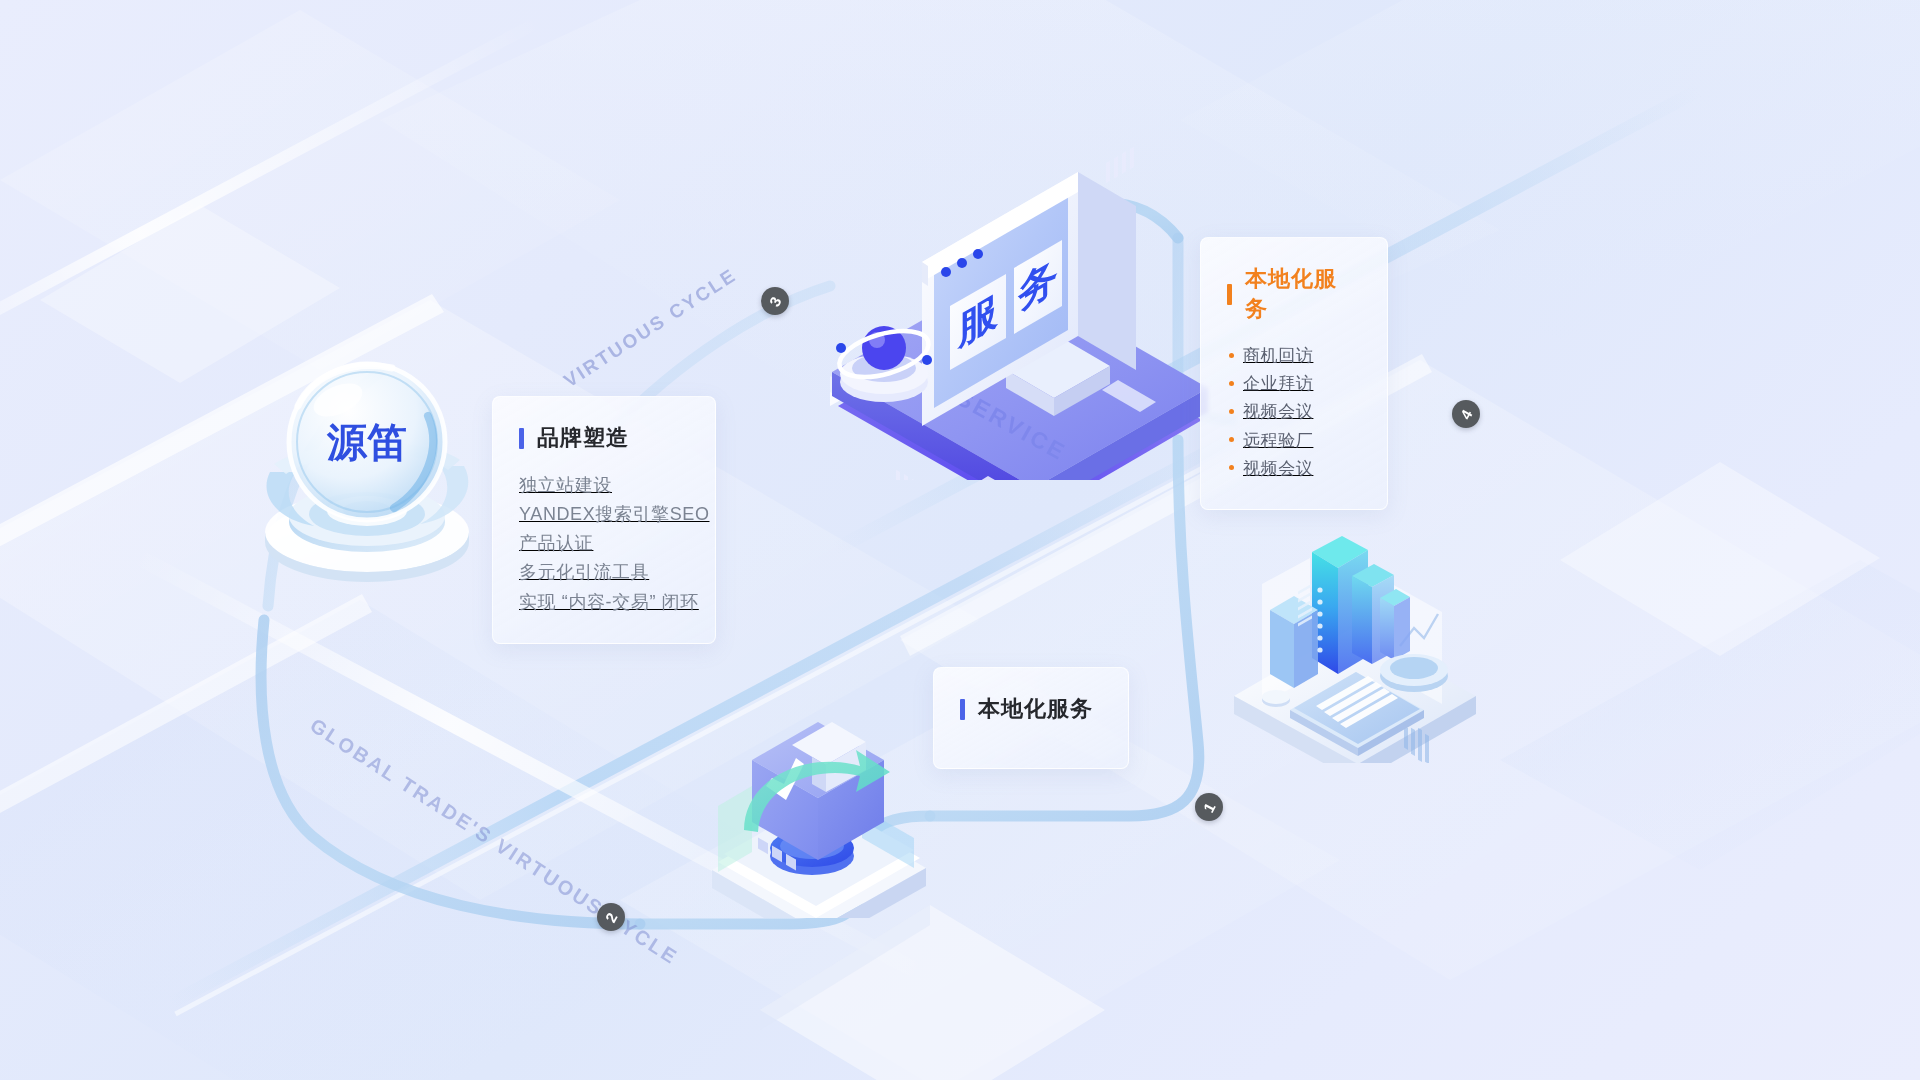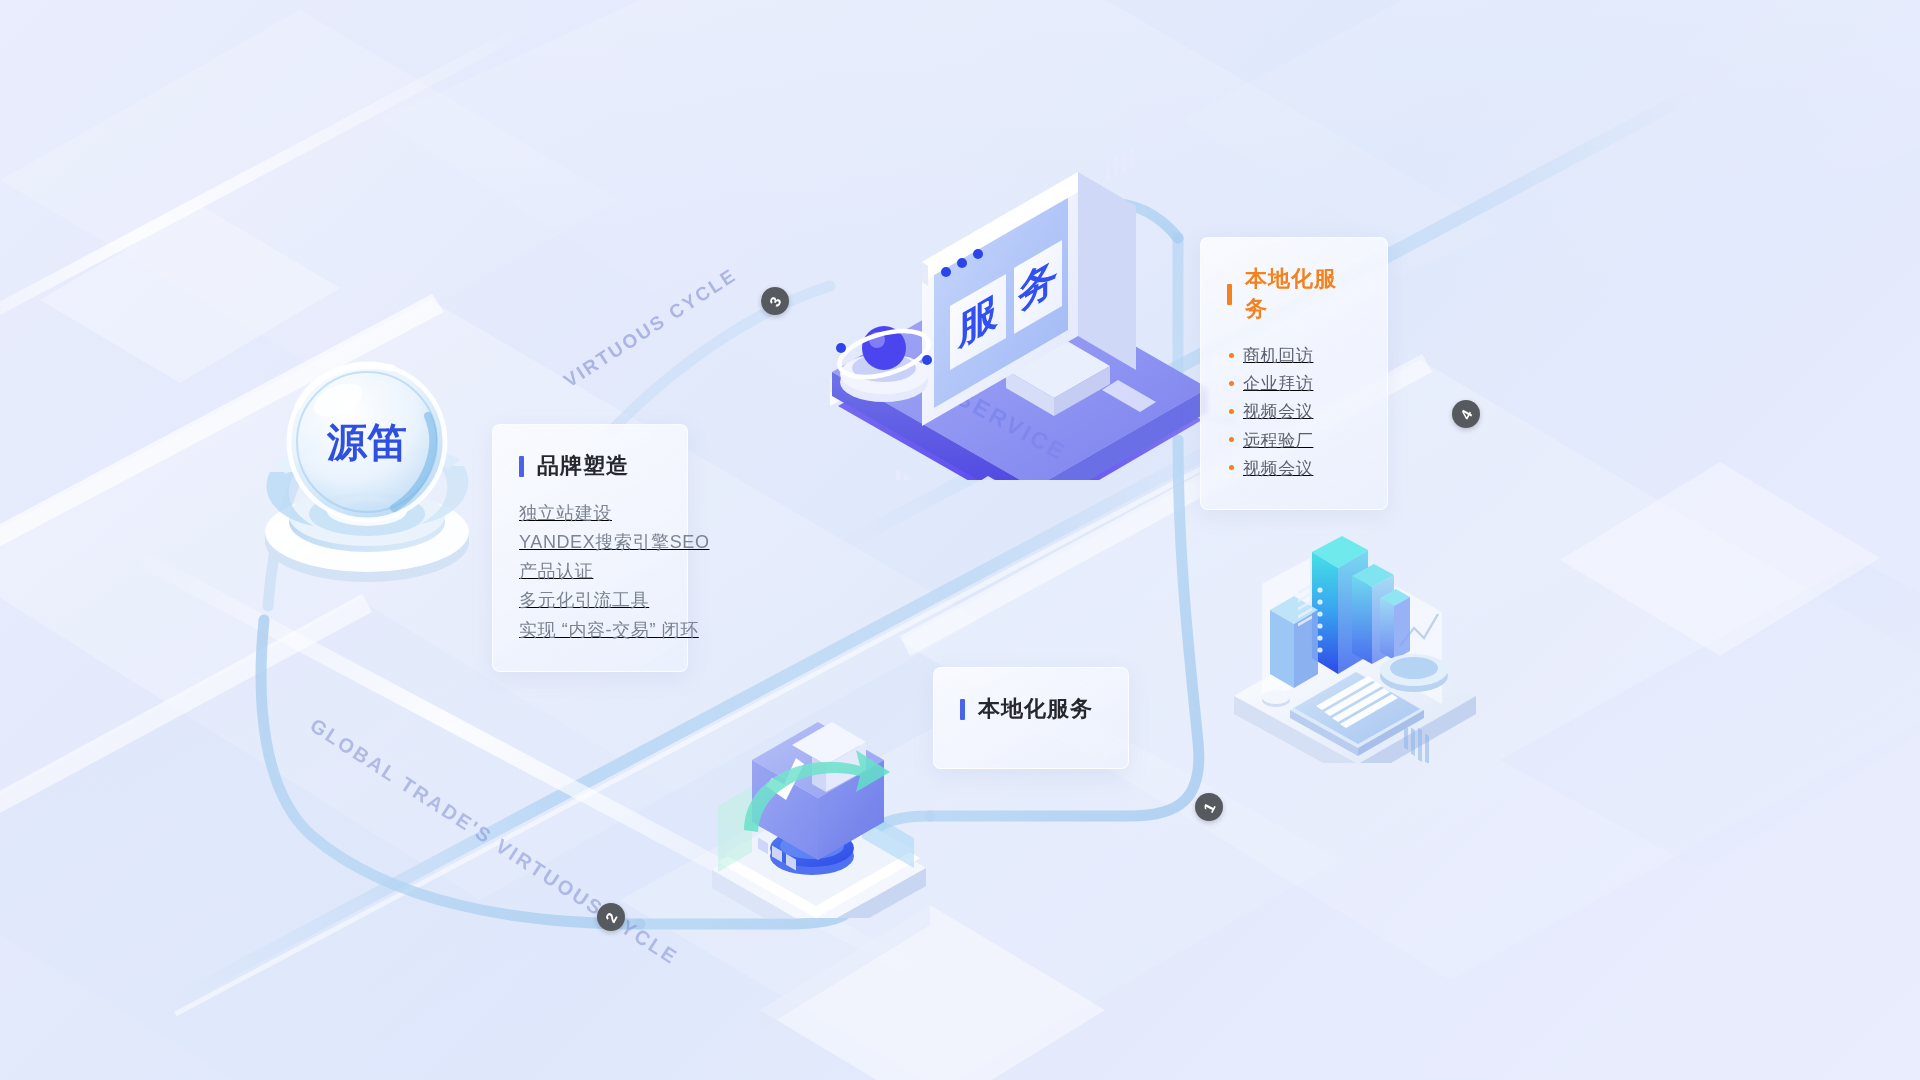--- a/index.html
+++ b/index.html
@@ -517,21 +517,21 @@
   <div class="marker" style="left:597px; top:903px;">
     <span>2</span>
   </div>
   <div class="marker" style="left:761px; top:287px;">
     <span>3</span>
   </div>
   <div class="marker" style="left:1452px; top:400px;">
     <span>4</span>
   </div>
 
-  <div class="card" id="card-brand" style="left:492px; top:396px; width:196px;margin-top:28px;">
+  <div class="card" id="card-brand" style="left:492px; top:396px; width:224px;">
     <div class="card-title">
       <span class="title-bar"></span>
       <span>品牌塑造</span>
     </div>
     <ul class="card-list">
       <li>独立站建设</li>
       <li>YANDEX搜索引擎SEO</li>
       <li>产品认证</li>
       <li>多元化引流工具</li>
       <li>实现 “内容-交易” 闭环</li>

